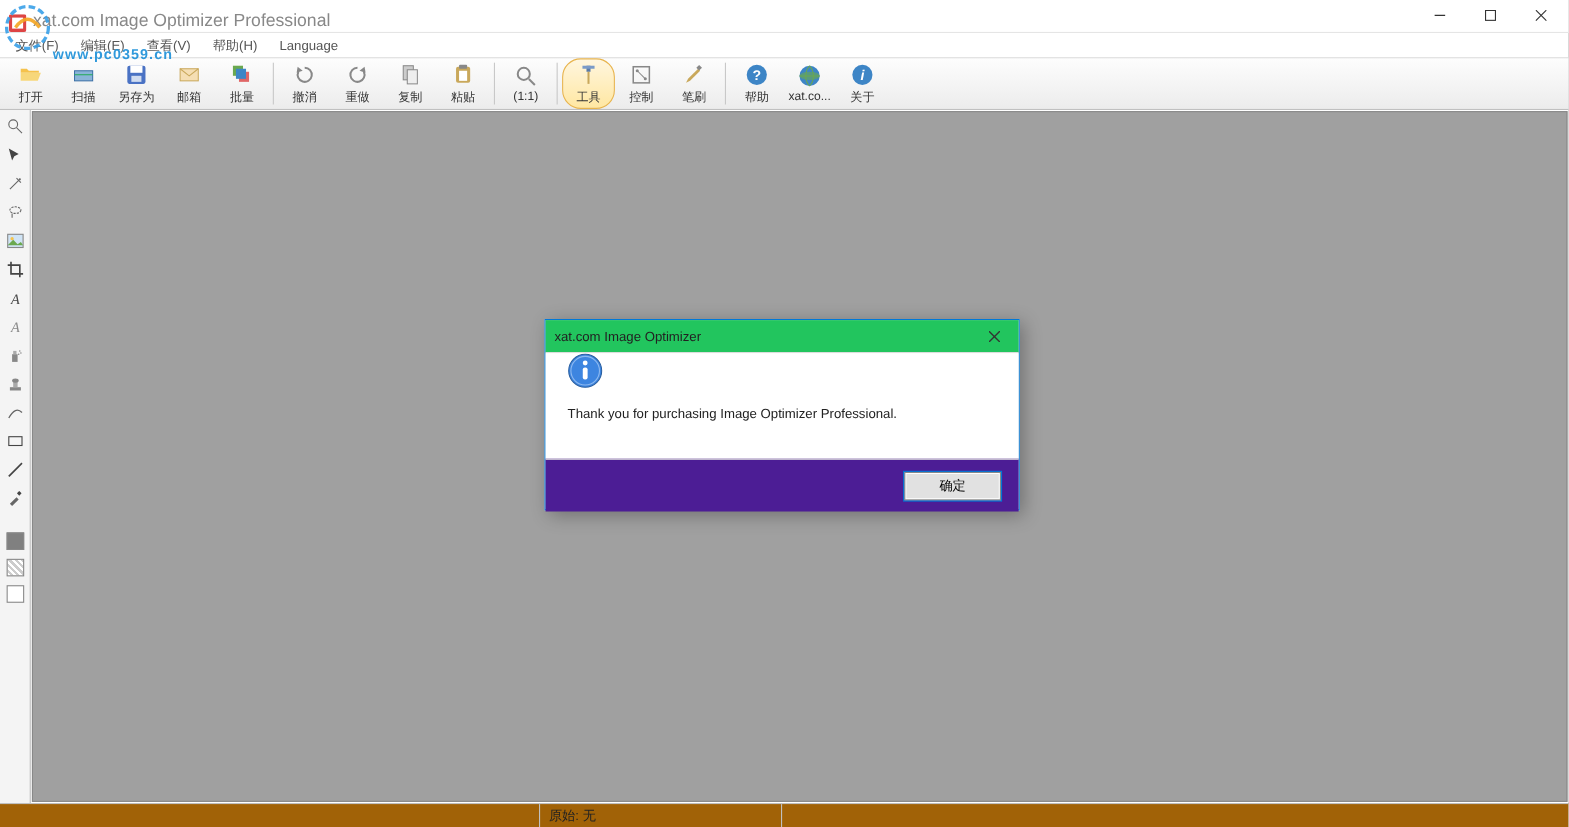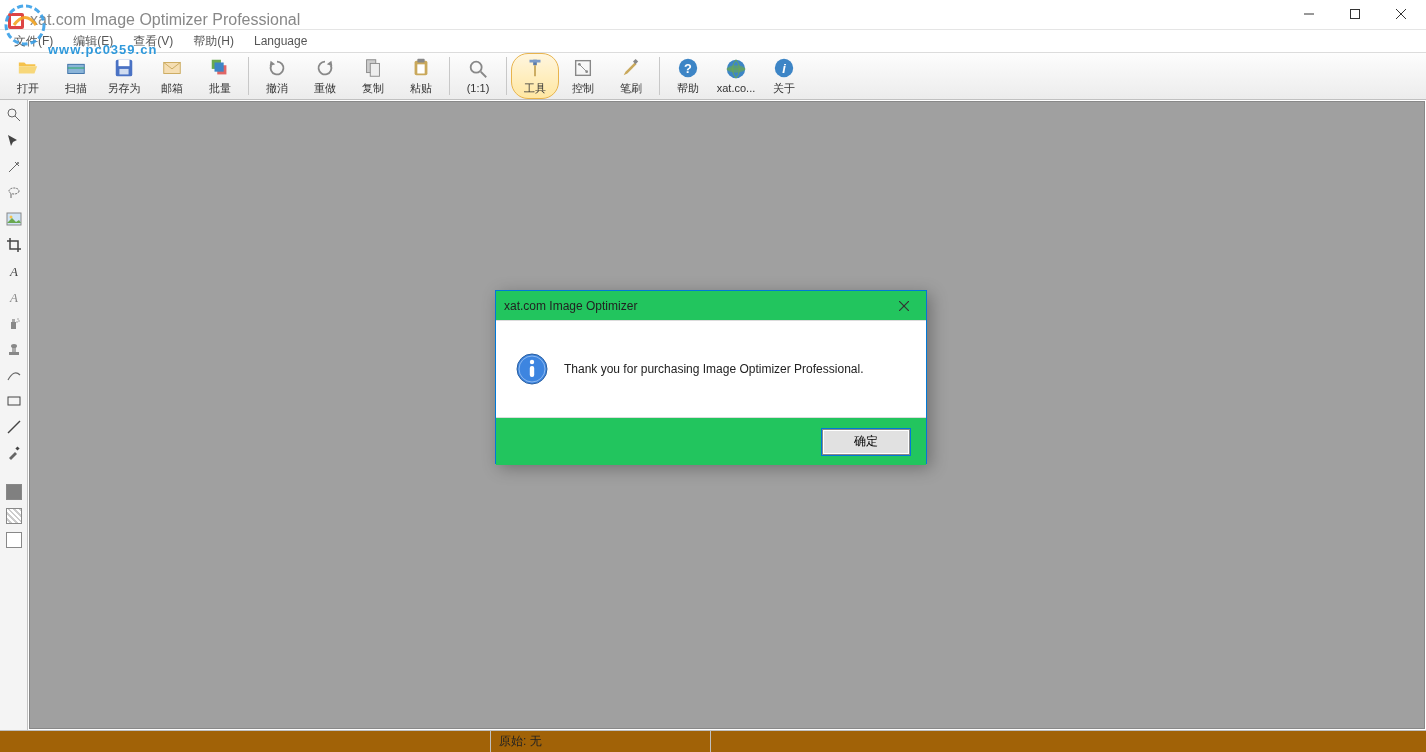--- a/index.html
+++ b/index.html
@@ -33,23 +33,23 @@
 .statusbar { position: absolute; bottom: 0; left: 0; right: 0; height: 22px; background: #a16207; border-top: 1px solid #c0c0c0; display: flex; align-items: center; font-size: 12px; color: #222; }
 .statusbar .cell { border-left: 1px solid #c0c0c0; padding: 0 8px; height: 100%; display:flex; align-items:center; }
 .statusbar .cell:first-child { border-left: none; flex: 0 0 490px; }
 .statusbar .wide { flex: 0 0 220px; }
 
 
 .dialog { position: absolute; left: 495px; top: 290px; width: 432px; height: 174px; background: #f0f0f0; border: 1px solid #0078d7; box-shadow: 4px 4px 16px rgba(0,0,0,0.3); }
 .dialog .dtitle { height: 30px; background: #22c55e; display: flex; align-items: center; padding: 0 8px; font-size: 12px; color: #222; border-bottom: 1px solid #dcdcdc; }
 .dialog .dtitle .spacer { flex: 1; }
 .dialog .dclose { width: 28px; height: 20px; display:flex; align-items:center; justify-content:center; }
-.dialog .dbody { height: 96px; background: #fff; display: flex; align-items: center; padding: 0 20px; gap: 16px; color: #222; font-size: 12px; }
+.dialog .dbody { height: 96px; background: #fff; display: flex; padding: 0 20px; gap: 16px; color: #222; font-size: 12px; flex-direction: column; }
 .dialog .dicon { width: 32px; height: 32px; }
-.dialog .dfoot { height: 48px; background: #22c55e; display: flex; align-items: center; justify-content: flex-end; padding: 0 16px; border-top: 1px solid #dcdcdc; }
+.dialog .dfoot { height: 48px; background: #4c1d95; display: flex; align-items: center; justify-content: flex-end; padding: 0 16px; border-top: 1px solid #dcdcdc; }
 .dialog .dbtn { width: 88px; height: 26px; background: #e1e1e1; border: 1px solid #888; box-shadow: inset 0 0 0 1px #fff; font-size: 12px; outline: 1px solid #0078d7; }
 
 
 .watermark { position: absolute; top: 4px; left: 4px; font-size: 28px; font-weight: bold; color: #1a8fd8; letter-spacing: 2px; pointer-events: none; opacity: 0.9; z-index: 50; text-shadow: 0 0 2px #fff; }
 .watermark .sub { display:block; font-size: 13px; color: #1a8fd8; letter-spacing: 1px; margin-top: -4px; margin-left: 44px; }
 .watermark .circle { display:inline-block; width:42px; height:42px; vertical-align:middle; margin-right:4px; }
 </style>
 </head>
 <body>
 

